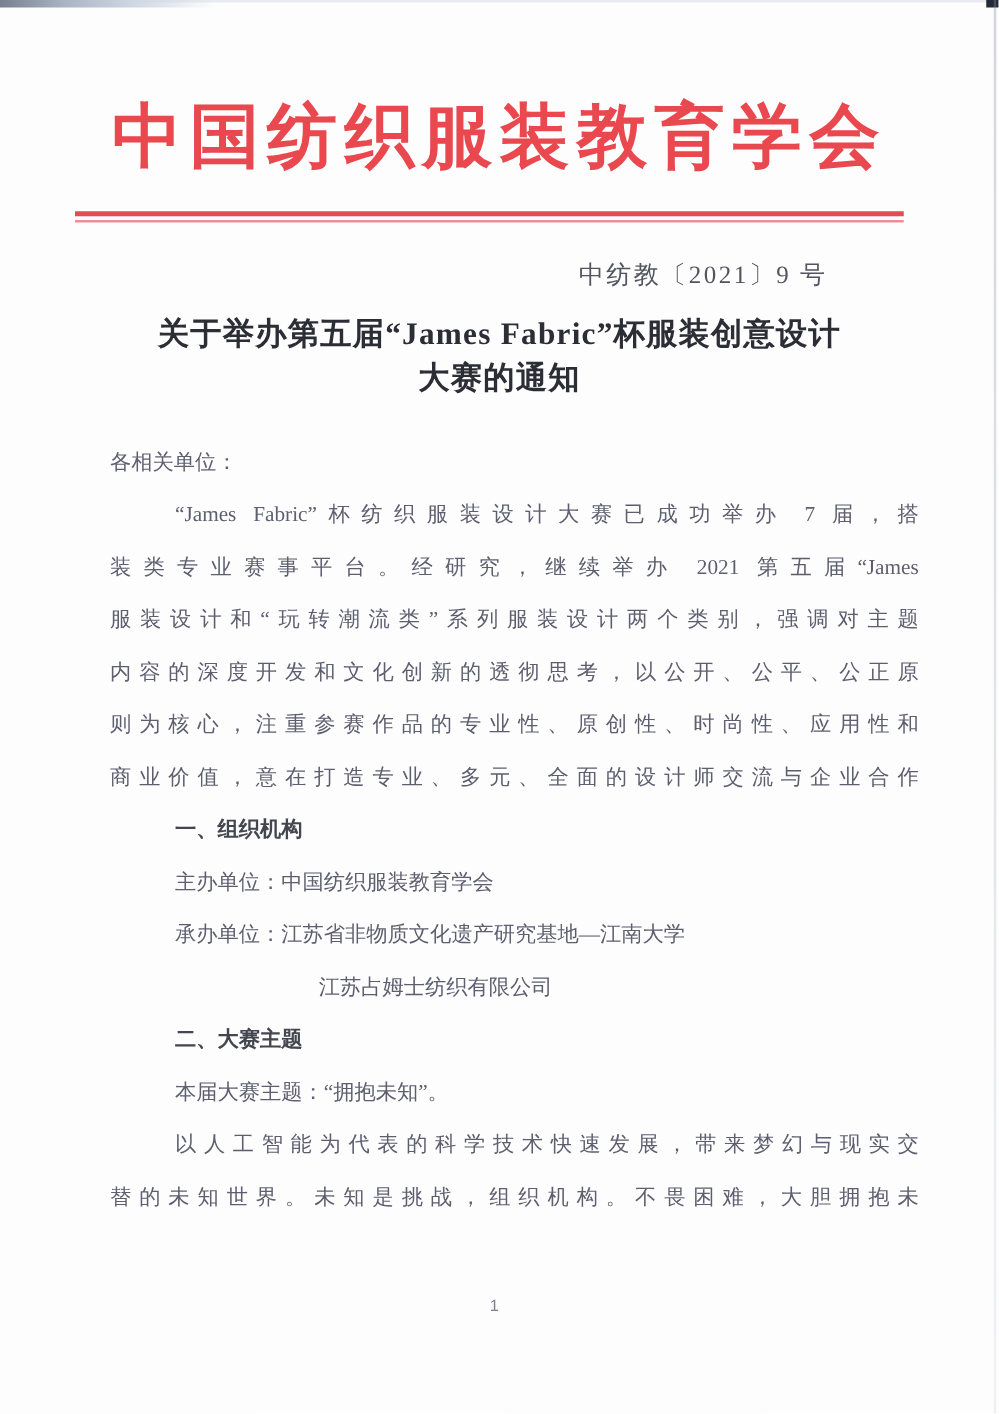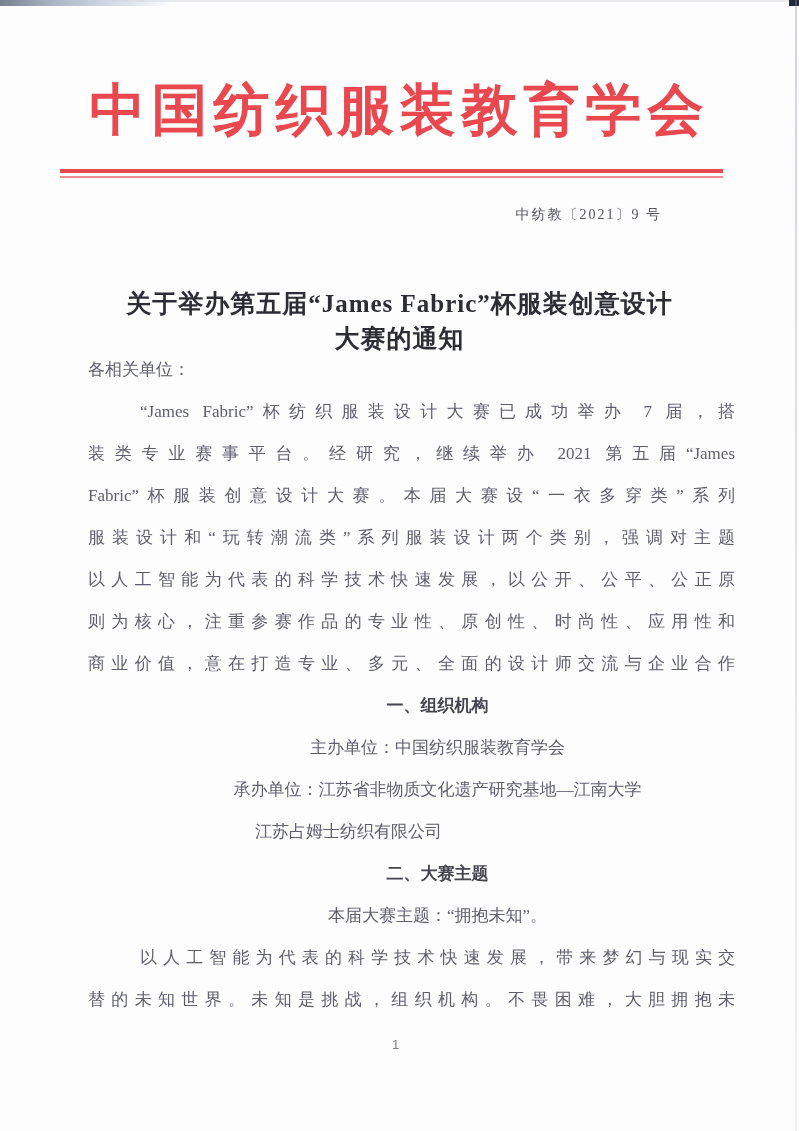--- a/index.html
+++ b/index.html
@@ -39,40 +39,40 @@
     letter-spacing: 6px;
     color: #e8484e;
   }
   .letterhead-rule { position: absolute; top: 169px; left: 60px; width: 663px; }
   .rule-top    { height: 4px; background: #e64a52; }
   .rule-gap    { height: 3px; }
   .rule-bottom { height: 2px; background: #ee8d94; }
 
   .doc-number {
     position: absolute; top: 206px; right: 137px;
-    font-size: 14px; letter-spacing: 2px;
+    font-size: 20px; letter-spacing: 2px;
     color: #54545f;
   }
 
   .doc-title {
     position: absolute; top: 250px; left: 0; right: 0;
     text-align: center;
     font-size: 25px; line-height: 35px; font-weight: bold;
-    color: #2d2d36; letter-spacing: 1px; margin-top: 36px;
+    color: #2d2d36; letter-spacing: 1px;
   }
 
   
   .doc-body {
     position: absolute; top: 349px; left: 88px; width: 647px;
     font-size: 17px; line-height: 42px;
     color: #5e5e6f;
   }
   .line { height: 42px; overflow: hidden; }
   .just { text-align: justify; text-align-last: justify; }
-  .ind  { text-indent: 52px; text-align: center; }
+  .ind  { text-indent: 52px; }
   .ind-deep { padding-left: 167px; }
   .heading { font-weight: bold; color: #45454f; }
 
   .page-number {
     position: absolute; top: 1037px; left: 0; right: 8px;
     text-align: center;
     font-size: 13px; color: #80808d;
     font-family: "Liberation Sans", sans-serif;
   }
 </style>
@@ -98,23 +98,22 @@
 
   <div class="doc-title">
     <div>关于举办第五届“James Fabric”杯服装创意设计</div>
     <div>大赛的通知</div>
   </div>
 
   <main class="doc-body">
     <div class="line">各相关单位：</div>
     <div class="line just ind">“James Fabric”杯纺织服装设计大赛已成功举办 7 届，搭</div>
     <div class="line just">装类专业赛事平台。经研究，继续举办 2021 第五届“James</div>
-    <div class="line just">Fabric”杯服装创意设计大赛。本届大赛设“一衣多穿类”系列</div>
     <div class="line just">服装设计和“玩转潮流类”系列服装设计两个类别，强调对主题</div>
-    <div class="line just">以人工智能为代表的科学技术快速发展，以公开、公平、公正原</div>
+    <div class="line just">内容的深度开发和文化创新的透彻思考，以公开、公平、公正原</div>
     <div class="line just">则为核心，注重参赛作品的专业性、原创性、时尚性、应用性和</div>
     <div class="line just">商业价值，意在打造专业、多元、全面的设计师交流与企业合作</div>
 
     <div class="line ind heading">一、组织机构</div>
     <div class="line ind">主办单位：中国纺织服装教育学会</div>
     <div class="line ind">承办单位：江苏省非物质文化遗产研究基地—江南大学</div>
     <div class="line ind-deep">江苏占姆士纺织有限公司</div>
 
     <div class="line ind heading">二、大赛主题</div>
     <div class="line ind">本届大赛主题：“拥抱未知”。</div>

